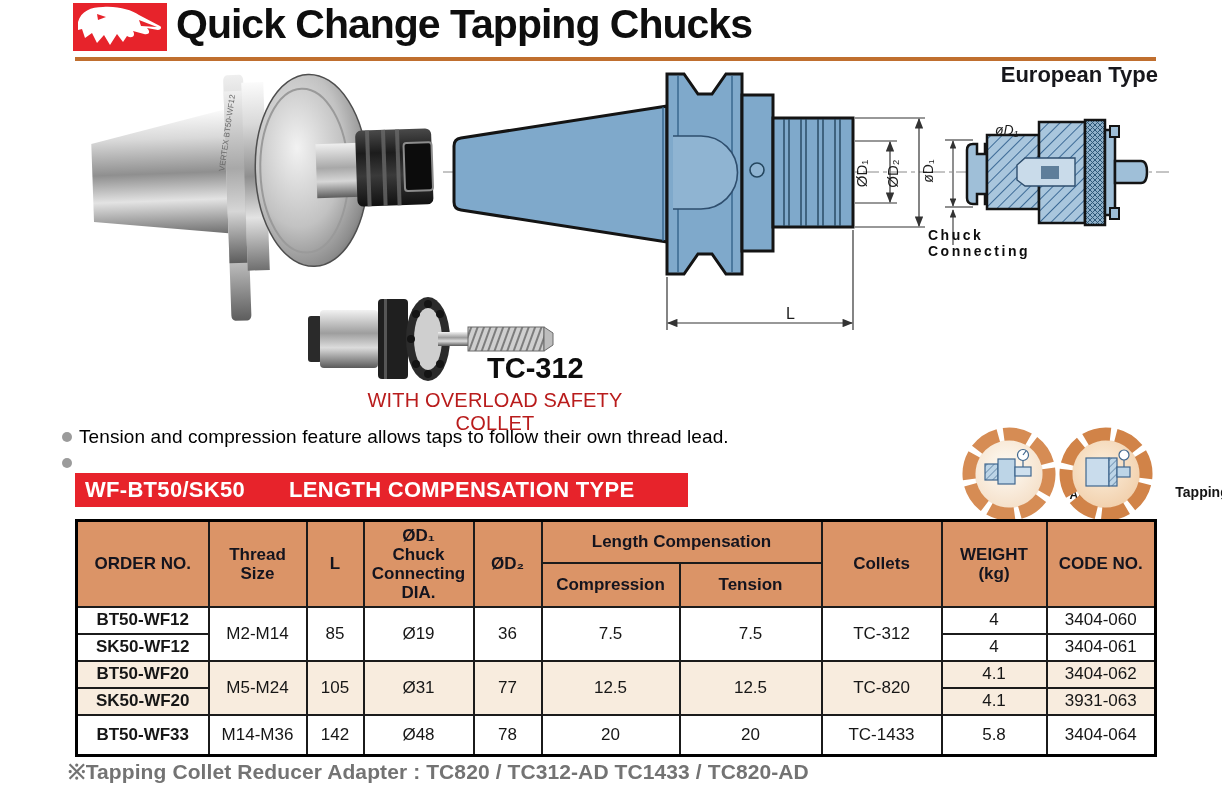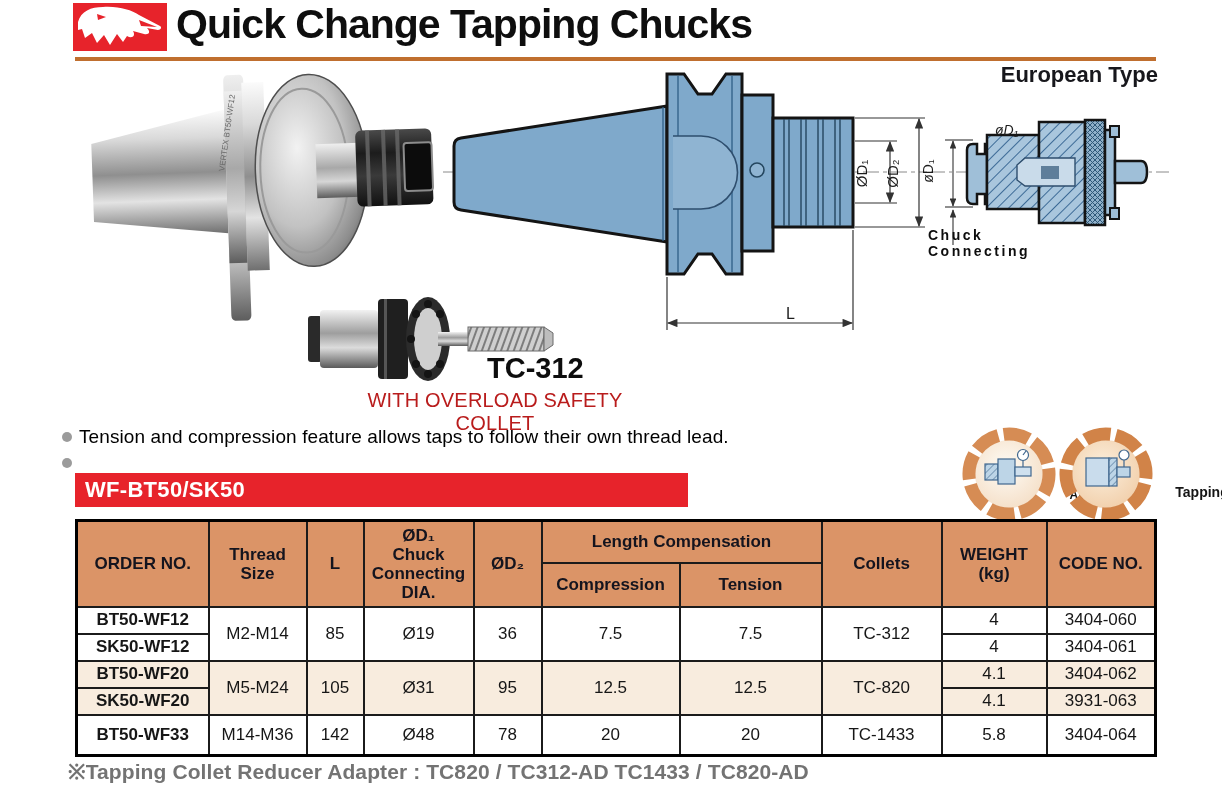--- a/index.html
+++ b/index.html
@@ -274,20 +274,21 @@
     <span class="bullet"></span>
     <span class="feature-text">Tension and compression feature allows taps to follow their own thread lead.</span>
   </div>
   <div class="feature-line">
     <span class="bullet"></span>
   </div>
 </div>
 
 <div class="abs banner">
   <span class="series">WF-BT50/SK50</span>
+  <span>LENGTH COMPENSATION TYPE</span>
 </div>
 
 <div class="abs badge badge-accuracy">
   <svg width="96" height="96" viewBox="0 0 96 96">
     <defs>
       <radialGradient id="bin" cx="0.45" cy="0.4" r="0.8">
         <stop offset="0" stop-color="#FEFBF5"></stop>
           <stop offset="1" stop-color="#F2D8BC"></stop>
       </radialGradient>
       <pattern id="bh" width="5" height="5" patternUnits="userSpaceOnUse" patternTransform="rotate(45)">
@@ -380,21 +381,21 @@
     <tr style="height:27px">
       <td class="order-cell">SK50-WF12</td>
       <td>4</td>
       <td>3404-061</td>
     </tr>
     <tr class="tint" style="height:27px">
       <td class="order-cell">BT50-WF20</td>
       <td rowspan="2">M5-M24</td>
       <td rowspan="2">105</td>
       <td rowspan="2">Ø31</td>
-      <td rowspan="2">95</td>
+      <td rowspan="2">77</td>
       <td rowspan="2">12.5</td>
       <td rowspan="2">12.5</td>
       <td rowspan="2">TC-820</td>
       <td>4.1</td>
       <td>3404-062</td>
     </tr>
     <tr class="tint" style="height:27px">
       <td class="order-cell">SK50-WF20</td>
       <td>4.1</td>
       <td>3931-063</td>

